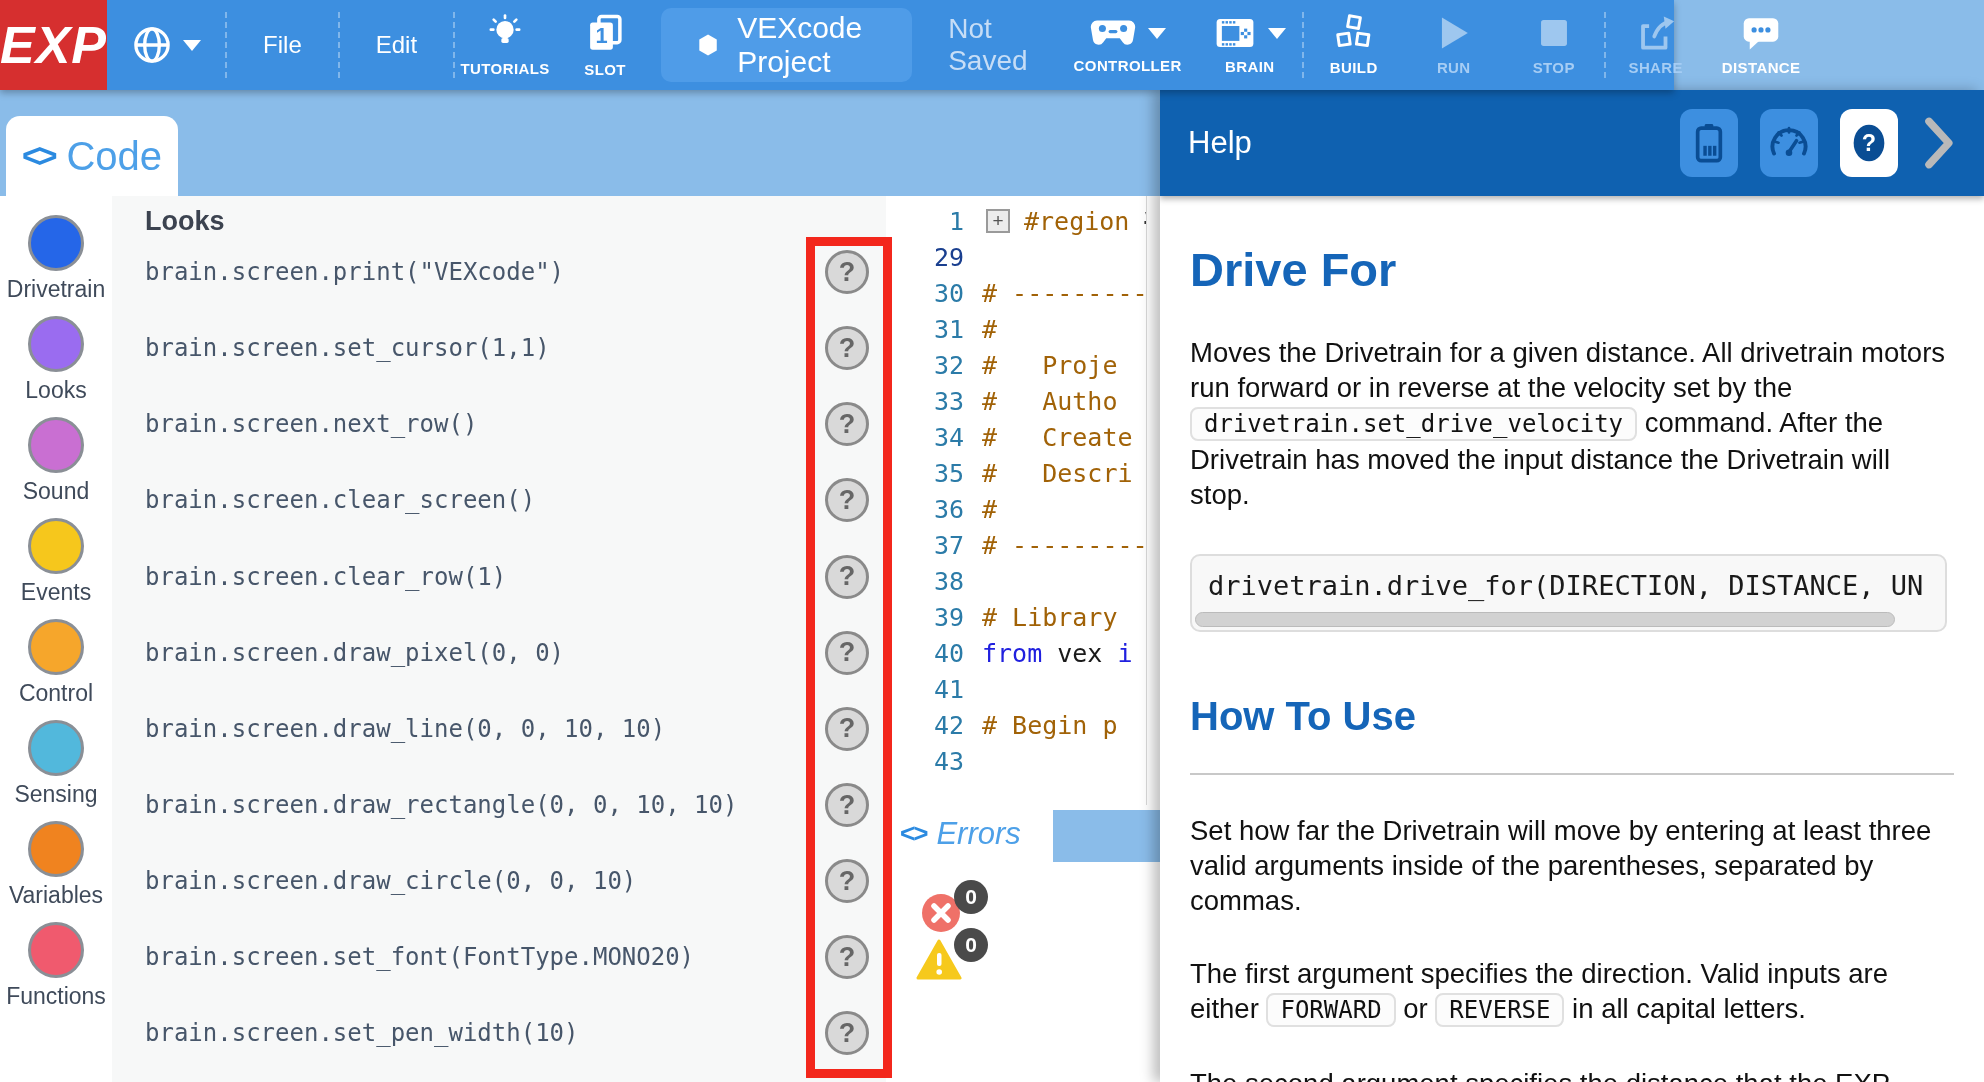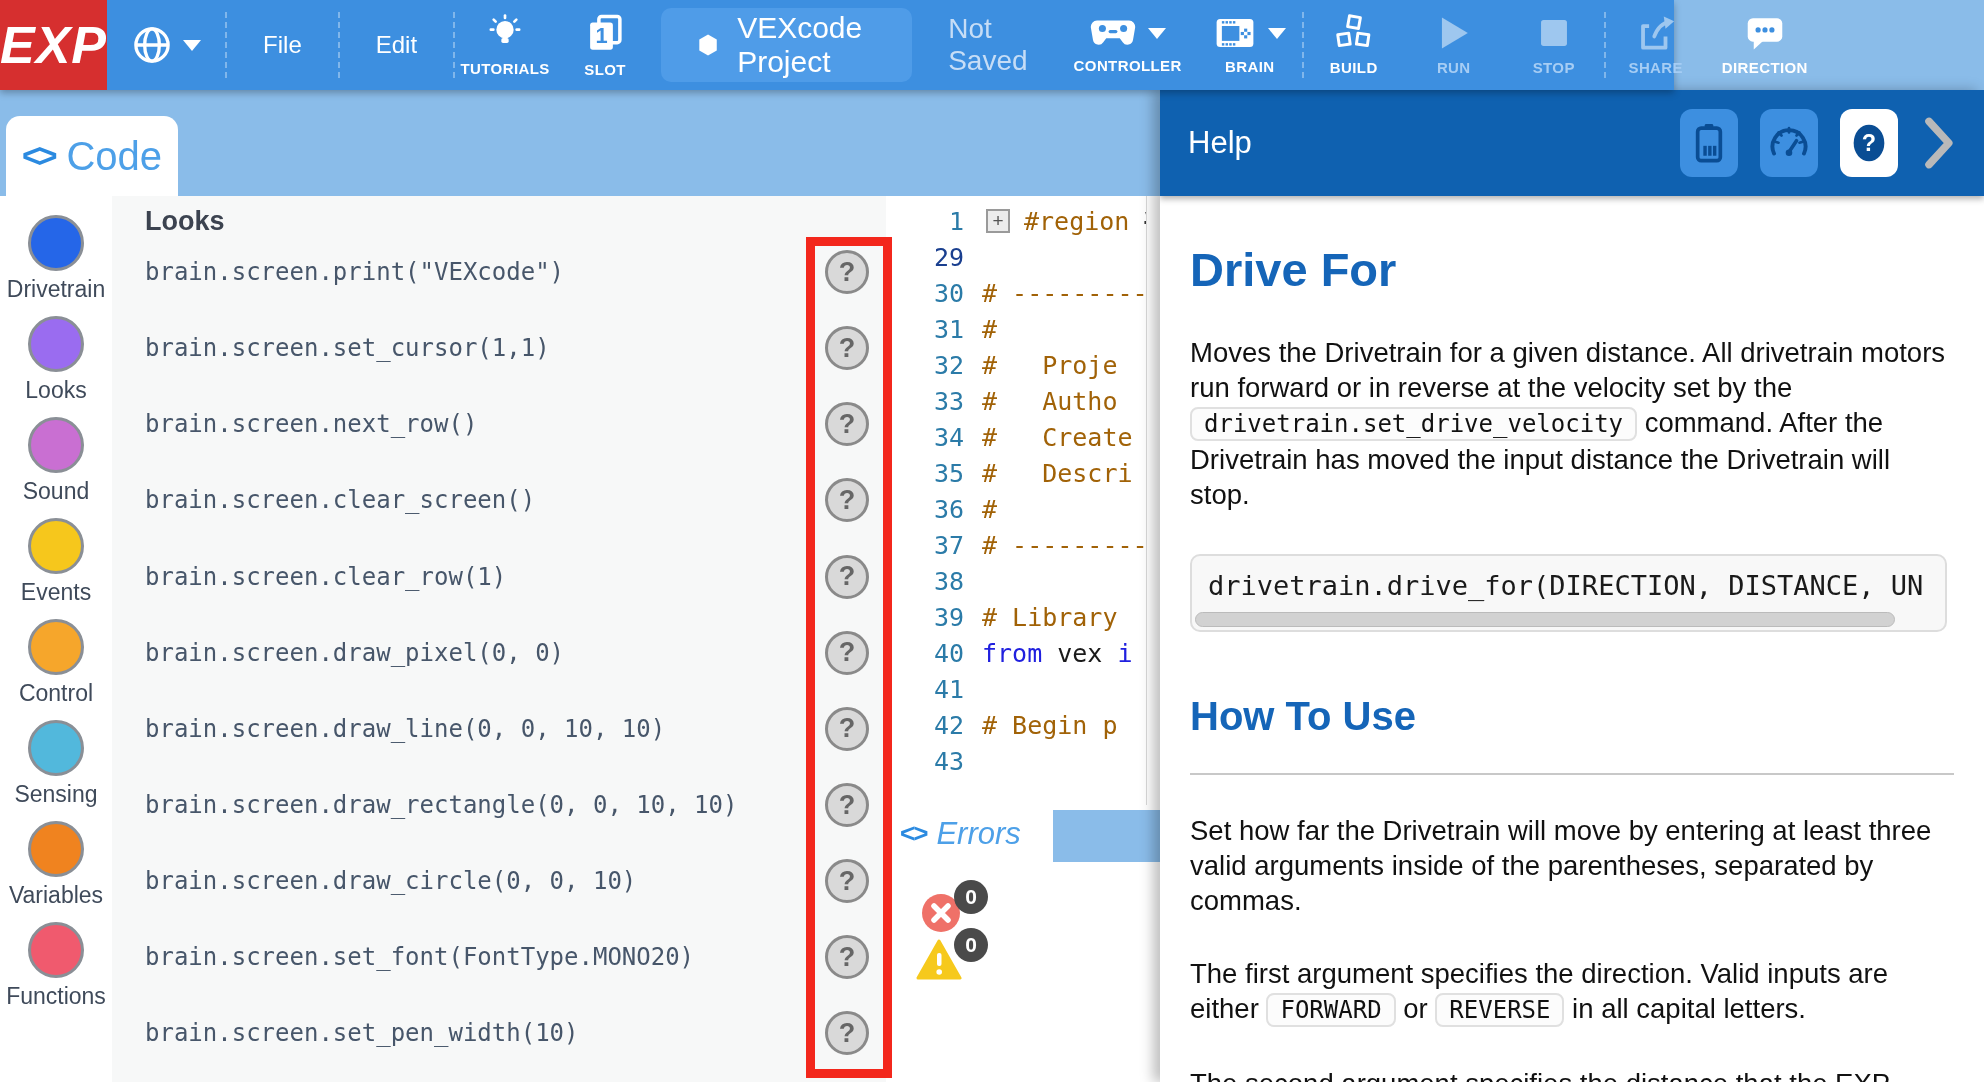--- a/index.html
+++ b/index.html
@@ -245,21 +245,21 @@
       </div>
 
       <div class="tool">
         <svg width="42" height="38" viewBox="0 0 24 22">
           <rect x="2" y="2.5" width="20" height="13.5" rx="3" fill="#fff"></rect>
           <polygon points="5.5,15.5 5.5,20.5 11,15.5" fill="#fff"></polygon>
           <circle cx="8" cy="9.2" r="1.5" fill="#3d8fe0"></circle>
           <circle cx="12" cy="9.2" r="1.5" fill="#3d8fe0"></circle>
           <circle cx="16" cy="9.2" r="1.5" fill="#3d8fe0"></circle>
         </svg>
-        <span class="lbl">DIRECTION</span>
+        <span class="lbl">DISTANCE</span>
       </div>
     </div>
   </div>
 
   <div class="subheader"></div>
   <div class="code-tab">
     <span class="code-glyph">&lt;&gt;</span>
     <span class="txt">Code</span>
   </div>
 

